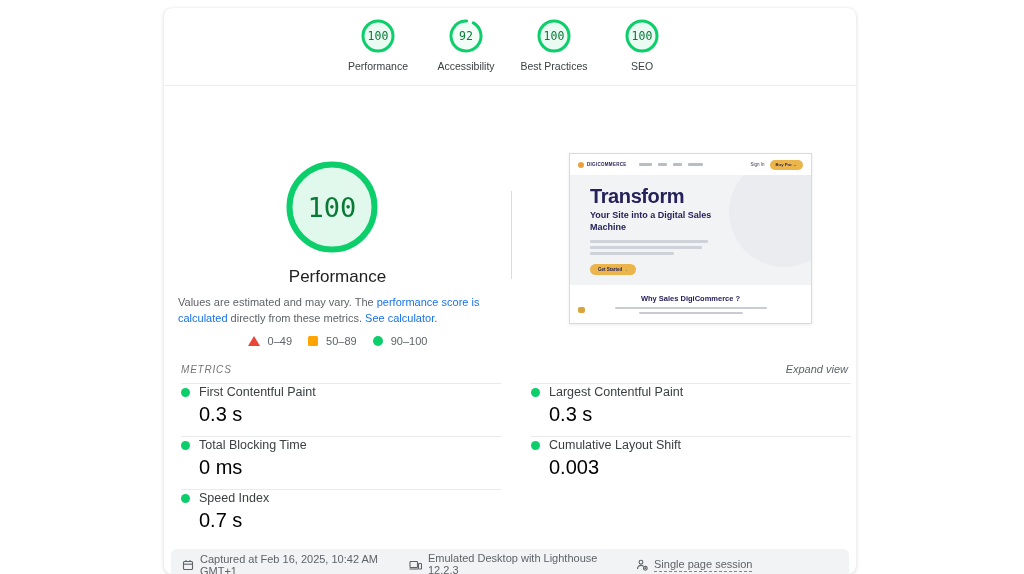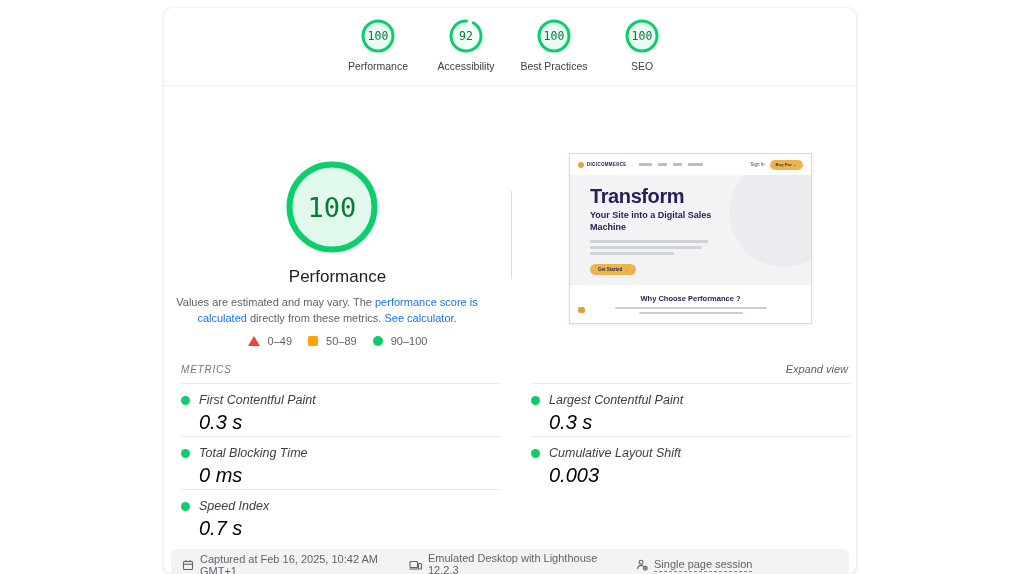--- a/index.html
+++ b/index.html
@@ -21,21 +21,21 @@
     font-family:"DejaVu Sans Mono", monospace; font-size:11.5px; color:#087a36; }
   .score-label { margin-top:6px; font-size:10.5px; color:#3c4043; }
 
   
   .summary { position:relative; height:277px; }
   .big-gauge { position:absolute; left:122px; top:75px; width:92px; height:92px; cursor:pointer; }
   .big-gauge .num { position:absolute; inset:0; display:flex; align-items:center; justify-content:center;
     font-family:"DejaVu Sans Mono", monospace; font-size:27px; color:#087a36; }
   .perf-title { position:absolute; left:0; top:181px; width:347px; text-align:center;
     font-size:17px; color:#212121; }
-  .perf-desc { position:absolute; left:3px; top:208px; width:320px; text-align:center;
+  .perf-desc { position:absolute; left:14px; top:208px; width:320px; text-align:left;
     font-size:11px; line-height:16px; color:#5f6368; }
   .perf-desc a { color:#1a73e8; text-decoration:none; cursor:pointer; }
   .legend { position:absolute; left:0; top:249px; width:347px; display:flex;
     justify-content:center; align-items:center; gap:16px; }
   .legend-item { display:flex; align-items:center; gap:8px; font-size:11px; color:#5f6368; }
   .tri { width:0; height:0; border-left:6px solid transparent; border-right:6px solid transparent;
     border-bottom:10px solid #eb4438; }
   .sq { width:10px; height:10px; background:#ffa400; border-radius:1.5px; }
   .dot-lg { width:10px; height:10px; background:#0cce6b; border-radius:50%; }
   .v-divider { position:absolute; left:347px; top:105px; width:1px; height:88px; background:#dadce0; }
@@ -71,21 +71,21 @@
     background:#d9a43c; border-radius:2px; }
 
   
   .metrics-head { display:flex; justify-content:space-between; align-items:center;
     padding:0 8px 8px 17px;font-style:italic; }
   .metrics-title { font-size:10px; letter-spacing:.8px; color:#757575; }
   .expand-view { font-size:11px; color:#5f6368; cursor:pointer; }
   .metrics-grid { display:flex; padding:0 5px 0 17px; }
   .m-col { width:320px; }
   .m-col + .m-col { margin-left:30px; }
-  .m-cell { height:53px; border-top:1px solid #e8eaed; padding-top:9px;font-style:italic; }
+  .m-cell { height:53px; border-top:1px solid #e8eaed; padding-top:1px; }
   .m-name-row { display:flex; align-items:center; gap:9px; }
   .m-dot { width:9px; height:9px; border-radius:50%; background:#0cce6b; flex:none; }
   .m-name { font-size:12.5px; color:#3c4043; }
   .m-value { margin-left:18px; margin-top:4px; font-size:20px; color:#000000; }
 
   
   .runtime-footer { margin:7px 7px 0 7px; height:32px; background:#f1f3f4; border-radius:6px;
     display:flex; align-items:center; }
   .rf-item { display:flex; align-items:center; gap:6px; width:227px; flex:none;
     padding-left:11px; font-size:11px; color:#5f6368; }
@@ -194,21 +194,21 @@
           <div class="t-h2">Your Site into a Digital Sales Machine</div>
           <div class="t-lines">
             <i style="width:118px"></i>
               <i style="width:112px"></i>
               <i style="width:84px"></i>
           </div>
           <span class="t-cta">Get Started →</span>
         </div>
         <div class="t-bottom">
           <span class="t-side-icon"></span>
-          <div class="t-why">Why Choose Performance ?</div>
+          <div class="t-why">Why Sales DigiCommerce ?</div>
           <div class="t-blines">
             <i style="width:152px"></i>
               <i style="width:104px"></i>
           </div>
         </div>
       </div>
 
     </div>
 
     <div class="metrics-head">

